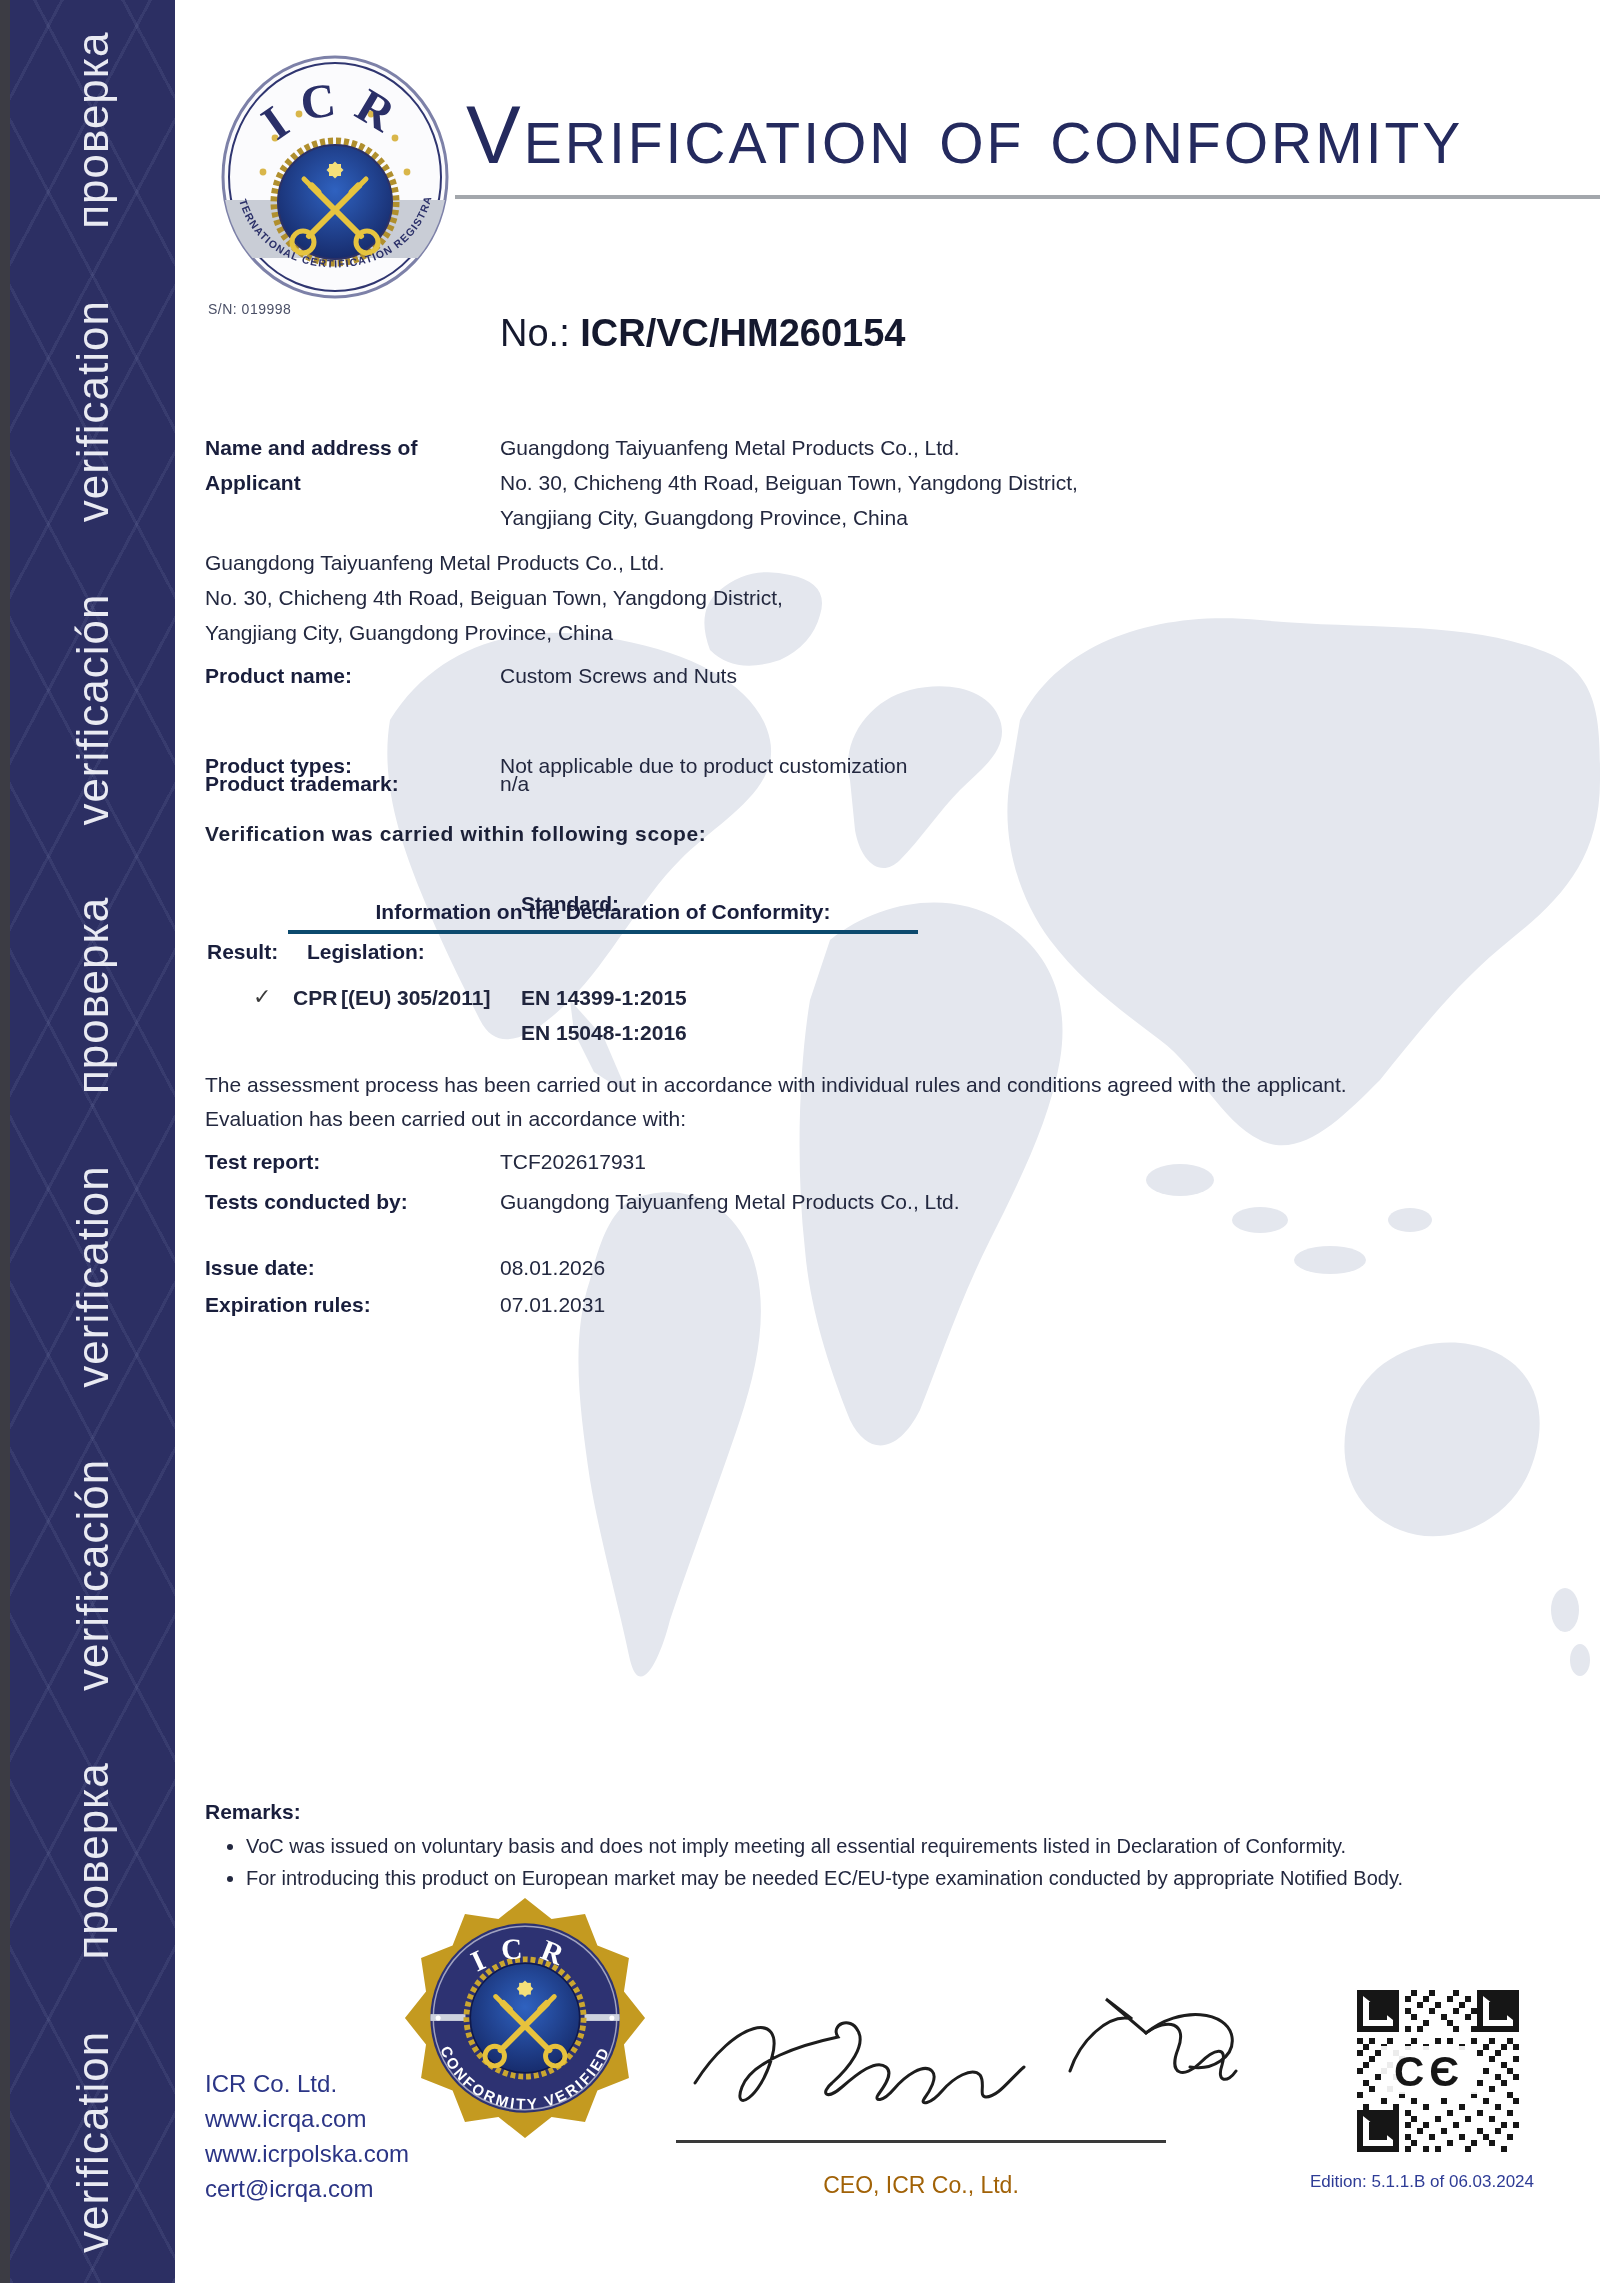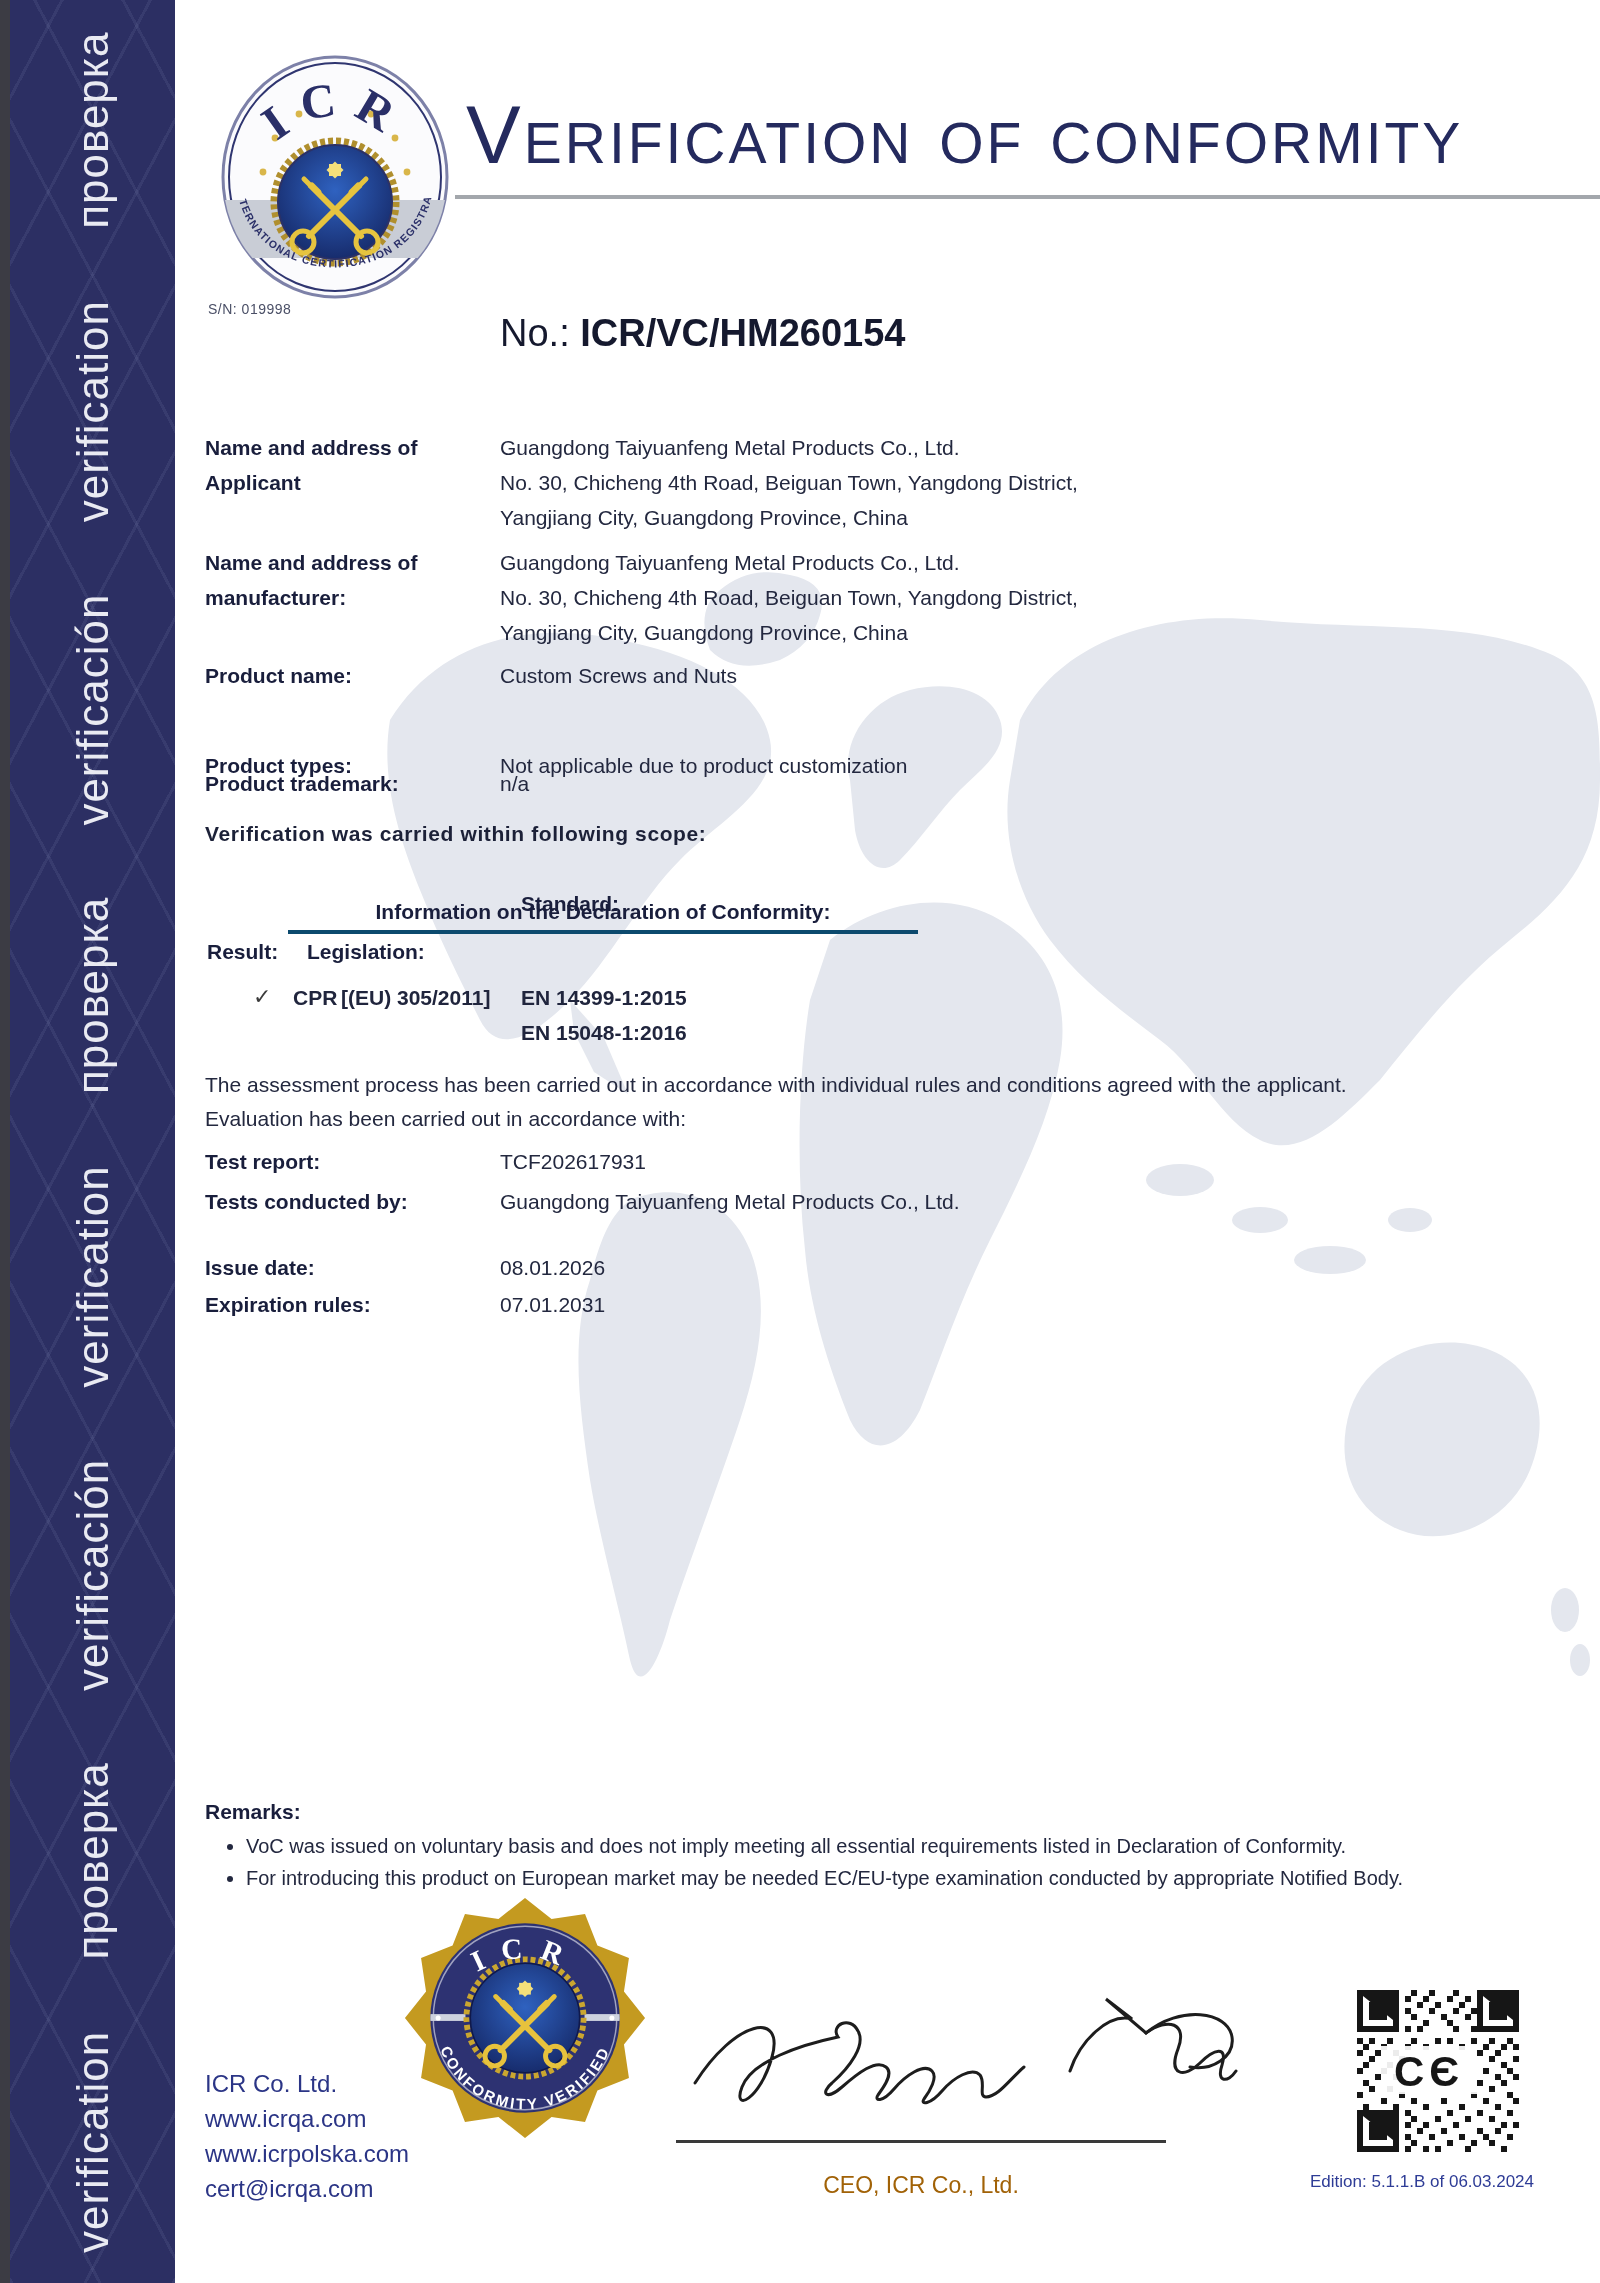--- a/index.html
+++ b/index.html
@@ -146,21 +146,20 @@
 
   <div class="abs frow" style="top:430px;">
     <div class="flabel">Name and address of Applicant</div>
     <div class="fvalue">
       <div>Guangdong Taiyuanfeng Metal Products Co., Ltd.</div>
         <div>No. 30, Chicheng 4th Road, Beiguan Town, Yangdong District,</div>
         <div>Yangjiang City, Guangdong Province, China</div>
     </div>
   </div>
   <div class="abs frow" style="top:545px;">
-    <div class="flabel">Name and address of manufacturer:</div>
     <div class="fvalue">
       <div>Guangdong Taiyuanfeng Metal Products Co., Ltd.</div>
         <div>No. 30, Chicheng 4th Road, Beiguan Town, Yangdong District,</div>
         <div>Yangjiang City, Guangdong Province, China</div>
     </div>
   </div>
   <div class="abs frow" style="top:658px;">
     <div class="flabel">Product name:</div>
     <div class="fvalue">
         <div>Custom Screws and Nuts</div>

